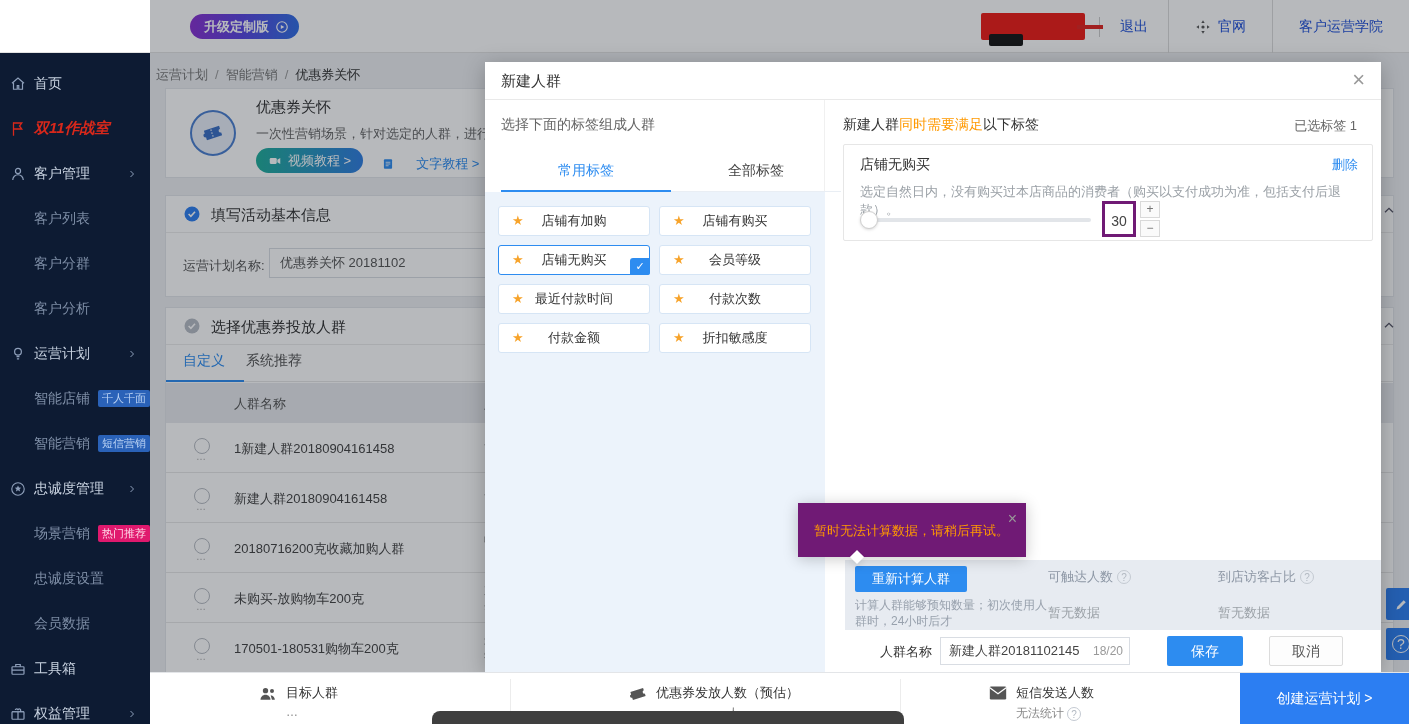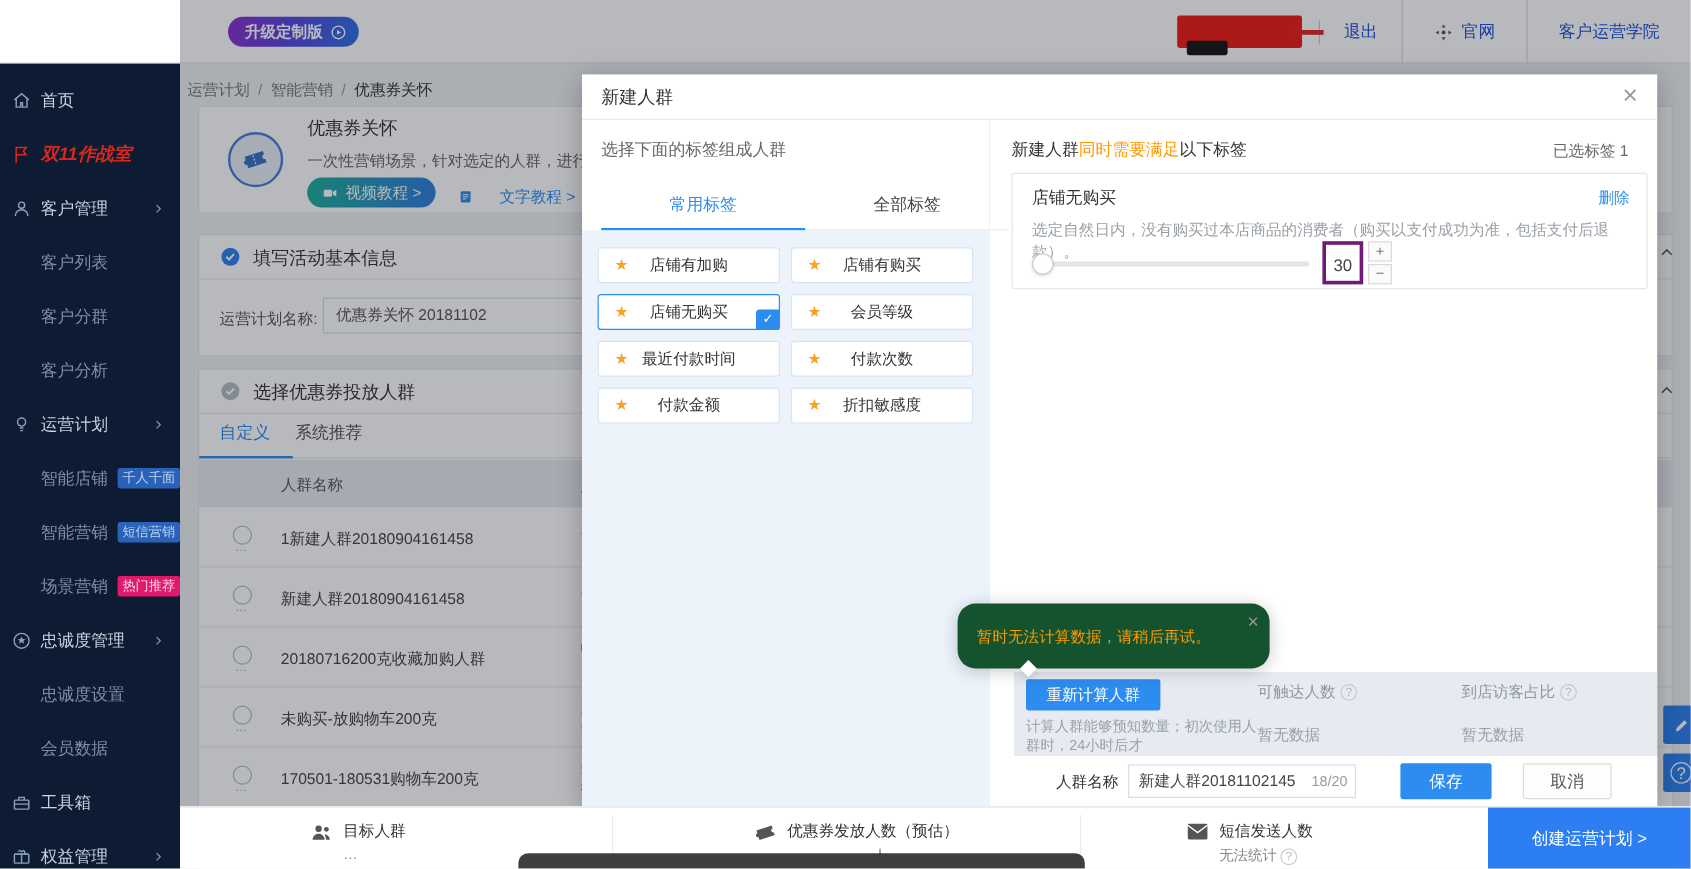--- a/index.html
+++ b/index.html
@@ -123,21 +123,21 @@
   .qcirc { display:inline-block; width:14px; height:14px; border:1px solid #c4cad2; border-radius:50%; font-size:10px; line-height:13px; text-align:center; color:#b2b9c2; }
 
   .namerow { position:absolute; left:20px; right:0; top:530px; height:42px; background:#fff; }
   .nr-label { position:absolute; left:35px; top:13px; font-size:13px; color:#333; }
   .nr-input { position:absolute; left:95px; top:7px; width:190px; height:28px; border:1px solid #d9dde3; font-size:13px; color:#444; line-height:26px; padding-left:8px; }
   .nr-counter { position:absolute; right:6px; top:0; font-size:12px; color:#999; line-height:26px; }
   .nr-save { position:absolute; left:322px; top:6px; width:76px; height:30px; background:#2d8cf0; color:#fff; font-size:14px; text-align:center; line-height:30px; border-radius:2px; }
   .nr-cancel { position:absolute; left:424px; top:6px; width:74px; height:30px; background:#fdfdfd; border:1px solid #dcdcdc; color:#555; font-size:14px; text-align:center; line-height:28px; border-radius:2px; }
 
   
-  .tooltip { position:absolute; left:798px; top:503px; width:260px; height:54px; background:#14532d; border-radius:15px; box-shadow:0 2px 14px rgba(0,0,0,.22); z-index:30; }
+  .tooltip { position:absolute; left:798px; top:503px; width:228px; height:54px; background:#701a75; border-radius:0; box-shadow:0 2px 14px rgba(0,0,0,.22); z-index:30; }
   .tt-text { position:absolute; left:16px; top:19px; font-size:13px; color:#f90; }
   .tt-close { position:absolute; right:9px; top:7px; font-size:16px; color:#999; }
   .tt-arrow { position:absolute; left:54px; bottom:-5px; width:10px; height:10px; background:#fff; transform:rotate(45deg); box-shadow:3px 3px 6px rgba(0,0,0,.08); }
 
   svg { display:block; }
 </style>
 </head>
 <body>
 
 <div class="app">
@@ -234,37 +234,37 @@
         </span>
     </div>
     <div class="sb-item sub">
       <span class="sb-label">智能店铺</span>
       <span class="sb-badge">千人千面</span>
     </div>
     <div class="sb-item sub">
       <span class="sb-label">智能营销</span>
       <span class="sb-badge">短信营销</span>
     </div>
-    <div class="sb-item sub">
-      <span class="sb-label">场景营销</span>
-      <span class="sb-badge hot">热门推荐</span>
-    </div>
     <div class="sb-item parent">
       <span class="sb-icon">
           <svg viewBox="0 0 24 24" fill="none" stroke="currentColor" stroke-width="1.5">
             <circle cx="12" cy="12" r="8.3"></circle>
             <path fill="currentColor" stroke="none" d="M12 7.2l1.3 2.8 3 .3-2.3 2 .8 3-2.8-1.6-2.8 1.6.8-3-2.3-2 3-.3z"></path>
           </svg>
         </span>
       <span class="sb-label">忠诚度管理</span>
       <span class="sb-arrow">
           <svg viewBox="0 0 24 24" fill="none" stroke="currentColor" stroke-width="2">
             <path d="M9 6l6 6-6 6"></path>
           </svg>
         </span>
+    </div>
+    <div class="sb-item sub">
+      <span class="sb-label">场景营销</span>
+      <span class="sb-badge hot">热门推荐</span>
     </div>
     <div class="sb-item sub">
         <span class="sb-label">忠诚度设置</span>
       </div>
     <div class="sb-item sub">
         <span class="sb-label">会员数据</span>
       </div>
     <div class="sb-item parent">
       <span class="sb-icon">
           <svg viewBox="0 0 24 24" fill="none" stroke="currentColor" stroke-width="1.6">

